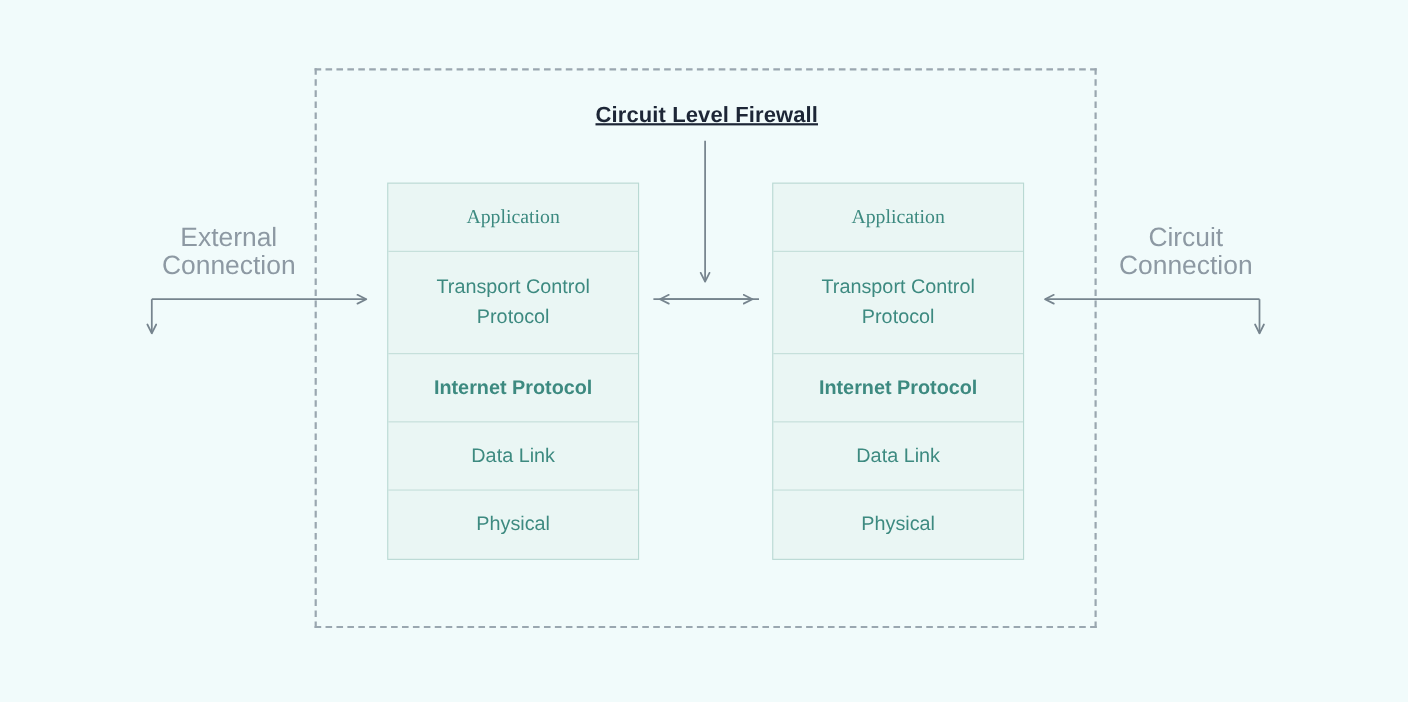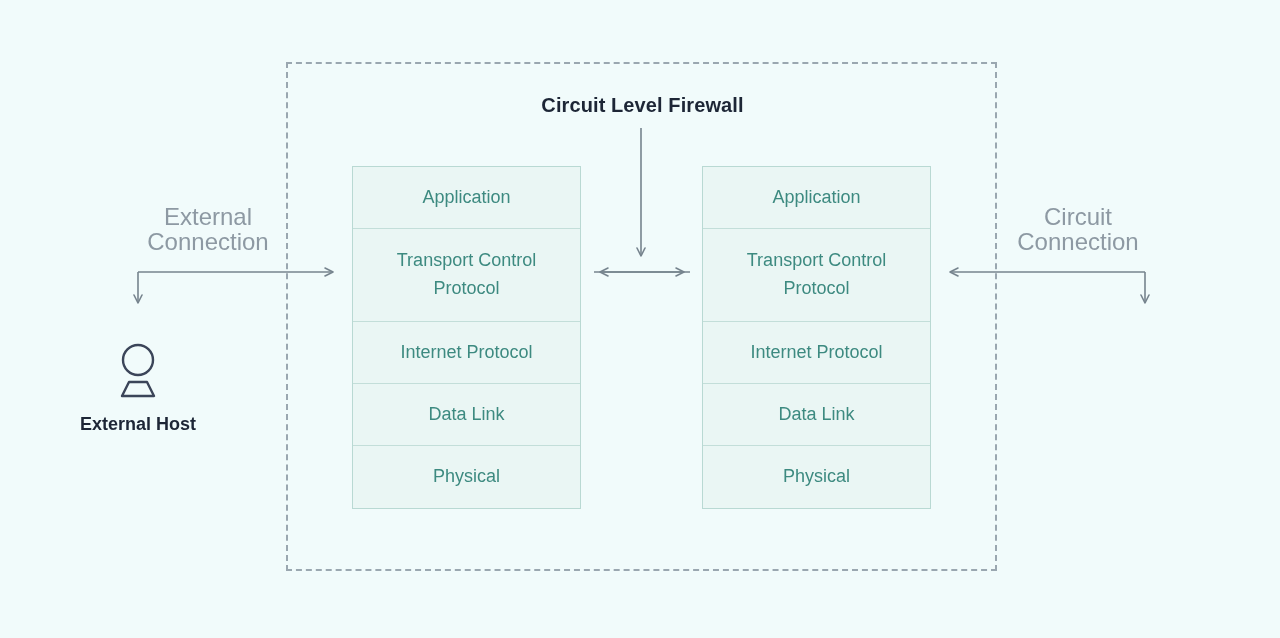--- a/index.html
+++ b/index.html
@@ -37,20 +37,21 @@
     position: absolute;
     left: 440px;
     top: 94px;
     width: 405px;
     text-align: center;
     font-size: 20px;
     font-weight: 700;
     color: #1d2636;
     letter-spacing: 0.1px;
     white-space: nowrap;
+    text-decoration: underline;
   }
 
   
   .stack {
     position: absolute;
     top: 166px;
     width: 229px;
     height: 343px;
     border: 1px solid #b9d9d3;
     box-sizing: border-box;
@@ -67,23 +68,23 @@
     align-items: center;
     justify-content: center;
     text-align: center;
     color: #3d8a80;
     font-size: 18px;
     line-height: 1.55;
     border-bottom: 1px solid #c3ded9;
     padding: 0 10px;
   }
   .layer:last-child { border-bottom: none; }
-  .layer-application { height: 62px; }
+  .layer-application { height: 62px; font-family: Liberation Serif, serif; }
   .layer-tcp         { height: 93px; }
-  .layer-ip          { height: 62px; }
+  .layer-ip          { height: 62px; font-weight: bold; }
   .layer-datalink    { height: 62px; }
   .layer-physical    { height: 62px; }
 
   
   .arrows {
     position: absolute;
     left: 0;
     top: 0;
     width: 1280px;
     height: 638px;
@@ -200,22 +201,15 @@
     <div class="layer layer-physical">
       <span>Physical</span>
     </div>
   </div>
 
   <div class="conn-label conn-label-external">External
 Connection</div>
   <div class="conn-label conn-label-internal">Circuit
 Connection</div>
 
-  <div class="host host-external">
-    <svg class="host-icon" viewBox="0 0 84 80" xmlns="http://www.w3.org/2000/svg">
-      <circle cx="42" cy="38" r="15" fill="none" stroke="#3b4559" stroke-width="2.4"></circle>
-      <path d="M 26 74 L 33 60 L 51 60 L 58 74 Z" fill="none" stroke="#3b4559" stroke-width="2.4" stroke-linejoin="round"></path>
-    </svg>
-    <div class="host-label">External Host</div>
-  </div>
 
 
 </div>
 
 </body></html>

